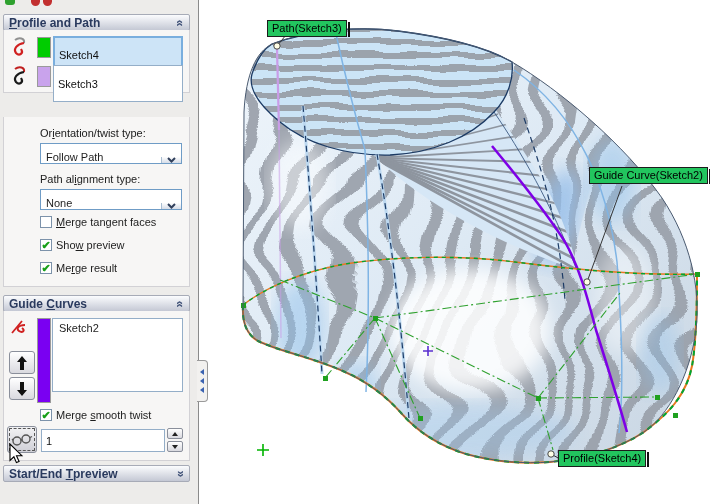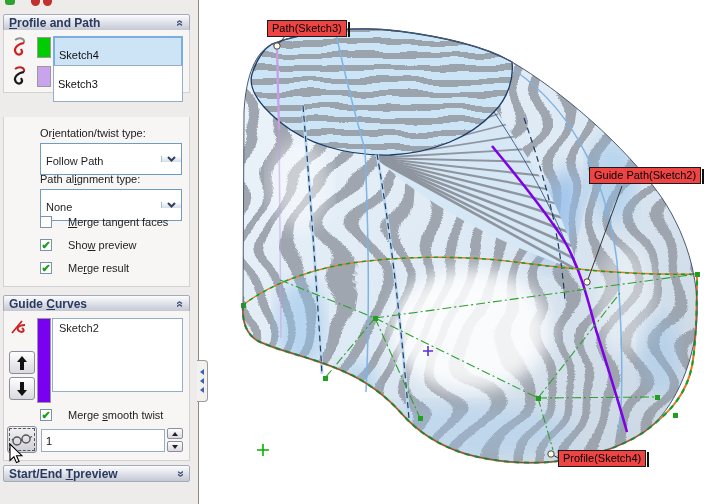--- a/index.html
+++ b/index.html
@@ -20,26 +20,26 @@
   .chev.down{transform:rotate(-90deg);}
   .box{position:absolute;left:3px;width:187px;box-sizing:border-box;background:#f7f6f5;
        border:1px solid #d2d1d5;border-top:none;}
   .ul{text-decoration:underline;}
   .skicon{position:absolute;width:24px;height:24px;}
   .swatch{position:absolute;width:12px;border:1px solid #9a9a9a;}
   .fld{position:absolute;height:37px;box-sizing:border-box;border:1px solid #94aec8;background:#fff;
        font:11px "Liberation Sans",sans-serif;padding:2px 4px;color:#111;}
   .fld.sel{background:#cde4f7;border:2px solid #79aede;}
   .lbl{position:absolute;color:#202020;}
-  .combo{position:absolute;height:32px;box-sizing:border-box;background:#fff;border:1px solid #6f9cc6;
-         display:flex;align-items:center;}
+  .combo{position:absolute;height:21px;box-sizing:border-box;background:#fff;border:1px solid #6f9cc6;
+         display:flex;align-items:flex-end;}
   .cval{flex:1;padding:3px 0 0 5px;}
   .cbtn{width:19px;background:linear-gradient(#fefefe,#d6dde8);border-left:1px solid #a9bed2;
         display:flex;align-items:center;justify-content:center;}
-  .cbrow{position:absolute;display:flex;align-items:center;gap:16px;}
+  .cbrow{position:absolute;display:flex;align-items:center;gap:4px;}
   .cb{width:12px;height:12px;box-sizing:border-box;border:1px solid #7c92aa;background:#fff;
       display:inline-flex;align-items:center;justify-content:center;flex:0 0 auto;}
   .ck{color:#18a018;font-size:11px;font-weight:bold;line-height:10px;}
   .listbox{position:absolute;background:#fff;border:1px solid #94aec8;box-sizing:border-box;}
   .listitem{padding:3px 6px;}
   .arrbtn{position:absolute;width:26px;height:23px;box-sizing:border-box;border:1px solid #8a8f9b;
           border-radius:3px;background:linear-gradient(#ffffff,#d9d9df);display:flex;
           align-items:center;justify-content:center;padding:0;}
   .glassbtn{position:absolute;width:30px;height:27px;box-sizing:border-box;border:1px solid #8a8f9b;
             border-radius:3px;background:linear-gradient(#f2f2f4,#cfcfd6);outline:1px dashed #555;
@@ -50,21 +50,21 @@
           border-right:3px solid transparent;border-bottom:4px solid #222;}
   .tri-dn{position:absolute;left:4px;top:3px;width:0;height:0;border-left:3px solid transparent;
           border-right:3px solid transparent;border-top:4px solid #222;}
   .split-tab{position:absolute;left:197px;top:360px;width:10px;height:40px;background:#f2f1ef;
              border:1px solid #9a9a9a;border-left:none;border-radius:0 4px 4px 0;z-index:6;
              display:flex;flex-direction:column;align-items:center;justify-content:center;gap:3px;}
   .ltri{width:0;height:0;border-top:3px solid transparent;border-bottom:3px solid transparent;
         border-right:4px solid #3a62b0;}
   
   .vp{position:absolute;left:200px;top:0;width:510px;height:504px;background:#fff;}
-  .callout{position:absolute;background:#ef4444;border:1px solid #1c1c1c;color:#000;
+  .callout{position:absolute;background:#22c55e;border:1px solid #1c1c1c;color:#000;
            font-size:11px;line-height:13px;padding:1px 4px;white-space:nowrap;z-index:4;}
   .callout::after{content:"";position:absolute;right:-4px;top:1px;bottom:-1px;width:2px;background:#111;}
   .cursor{position:absolute;z-index:9;}
 </style>
 </head>
 <body>
 
 <div id="stage">
 
   <div class="pm">
@@ -327,16 +327,16 @@
         <path d="M277,46 L286,35" stroke="#333" stroke-width="1" fill="none"></path>
         <path d="M587,282 L622,186" stroke="#333" stroke-width="1" fill="none"></path>
         <path d="M551,454 L560,459" stroke="#333" stroke-width="1" fill="none"></path>
         <circle cx="277" cy="46" r="3.2" fill="#FFFFE6" stroke="#444" stroke-width="1"></circle>
         <circle cx="587" cy="282" r="3.2" fill="#FFFFE6" stroke="#444" stroke-width="1"></circle>
         <circle cx="551" cy="454" r="3.2" fill="#FFFFE6" stroke="#444" stroke-width="1"></circle>
       </g>
     </svg>
 
     <div class="callout" style="left:67px;top:20px">Path(Sketch3)</div>
-    <div class="callout" style="left:389px;top:167px">Guide Path(Sketch2)</div>
+    <div class="callout" style="left:389px;top:167px">Guide Curve(Sketch2)</div>
     <div class="callout" style="left:358px;top:450px">Profile(Sketch4)</div>
   </div>
 </div>
 
 </body></html>

